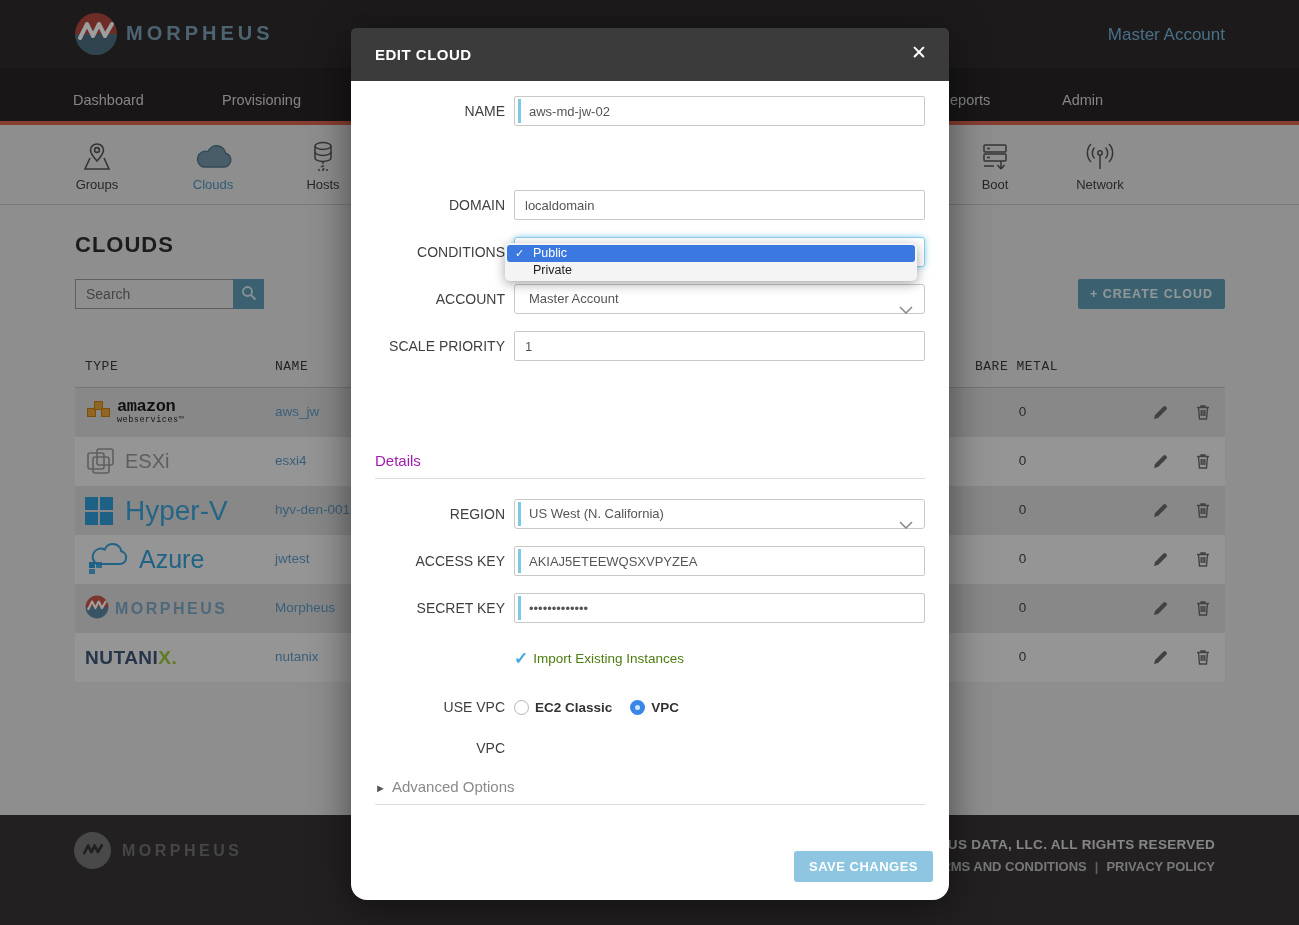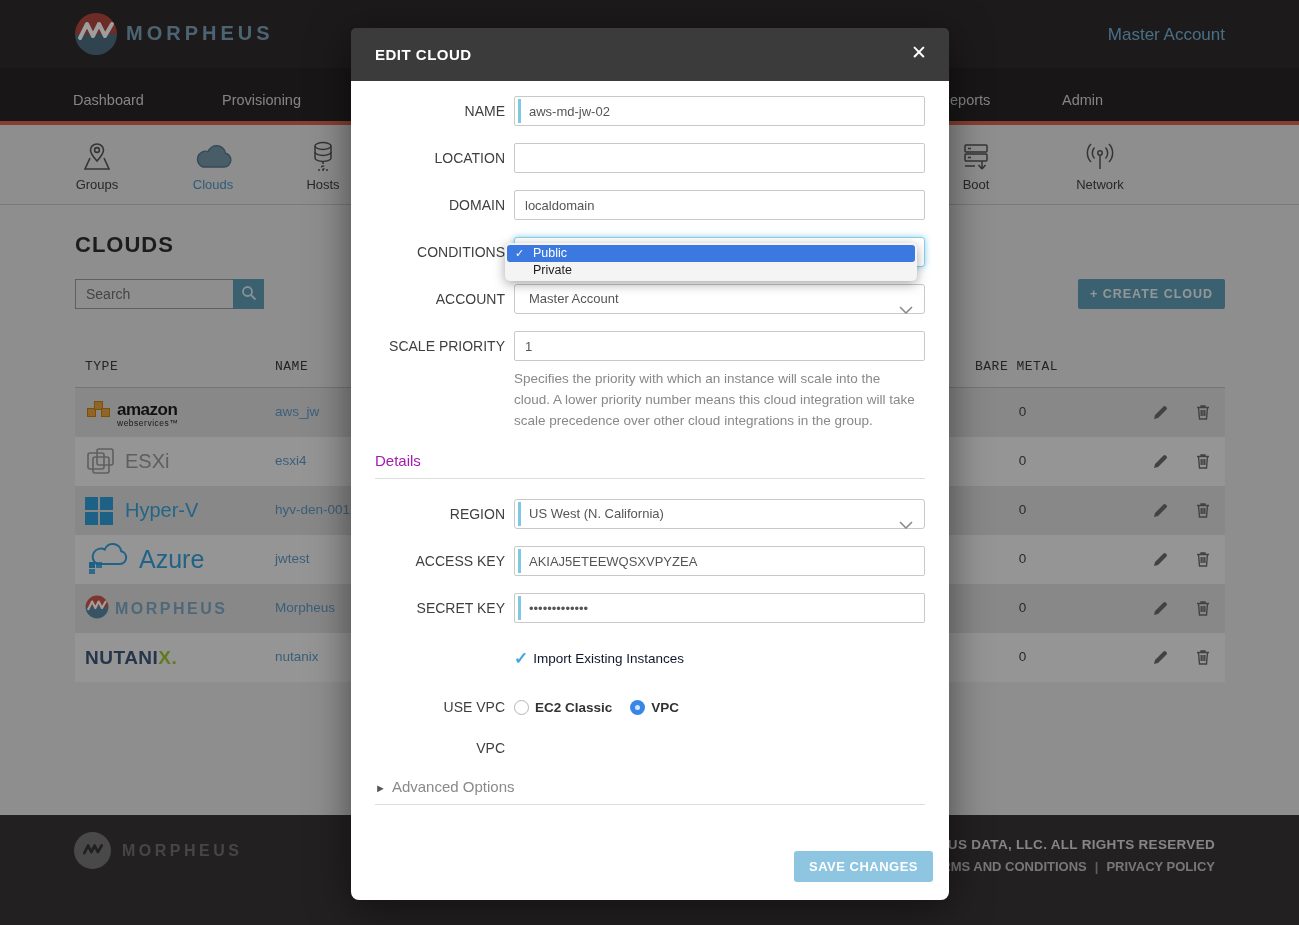--- a/index.html
+++ b/index.html
@@ -37,29 +37,29 @@
   .th { position:absolute; top:9px; font-size:13px; letter-spacing:.5px; color:#3a3a3a; }
   .trow { position:relative; height:49px; background:#f0f0f0; }
   .trow.stripe { background:#dcdcdc; }
   .cell-type { position:absolute; left:10px; top:0; height:49px; display:flex; align-items:center; }
   .cell-name { position:absolute; left:200px; top:16px; font-size:13.5px; color:#5f9ac4; cursor:pointer; }
   .cell-bm { position:absolute; left:900px; top:16px; width:95px; text-align:center; font-size:13.5px; color:#444; }
   .row-act { position:absolute; top:14px; width:20px; height:20px; cursor:pointer; display:flex; align-items:center; justify-content:center; }
   .act-edit { left:1075px; } .act-del { left:1118px; }
 
   
-  .aws-logo { display:flex; align-items:flex-end; }
+  .aws-logo { display:flex; align-items:flex-start;font-family:Liberation Mono, monospace; }
   .aws-cubes { position:relative; width:30px; height:30px; margin-right:2px; }
   .aws-cubes i { position:absolute; background:#e8a33d; border:1px solid #c7820f; }
   .aws-txt1 { font-size:17px; font-weight:bold; color:#1c1c1c; line-height:17px; letter-spacing:-.5px; }
   .aws-txt2 { font-size:8.5px; color:#2a2a2a; letter-spacing:.5px; }
   .esxi-logo { display:flex; align-items:center; color:#9a9a9a; }
   .esxi-txt { font-size:20px; margin-left:8px; }
   .hyperv-logo { display:flex; align-items:center; color:#3aa4d9; }
-  .hyperv-txt { font-size:20px; font-weight:300; margin-left:12px; }
+  .hyperv-txt { font-size:28px; font-weight:300; margin-left:12px; }
   .winpane { display:grid; grid-template-columns:13px 13px; grid-template-rows:13px 13px; gap:2px; }
   .winpane i { background:#2f9fd8; }
   .azure-logo { display:flex; align-items:center; color:#35a0d8; }
   .azure-txt { font-size:25px; font-weight:300; margin-left:10px; }
   .morph-logo { display:flex; align-items:center; }
   .morph-txt { font-size:16px; font-weight:bold; letter-spacing:2.5px; color:#7fa9c4; margin-left:6px; }
   .nutanix-logo { font-size:19px; font-weight:800; color:#3e5677; letter-spacing:.5px; display:flex; align-items:center; }
   .nutanix-x { color:#a0c63c; } .nutanix-dot { color:#a0c63c; }
 
   
@@ -67,21 +67,21 @@
   .foot-logo { position:absolute; left:74px; top:17px; width:37px; height:37px; border-radius:50%; background:#777; display:flex; align-items:center; justify-content:center; }
   .foot-brand { position:absolute; left:122px; top:27px; font-size:16px; font-weight:bold; letter-spacing:3.5px; color:#717171; }
   .foot-right { position:absolute; right:84px; top:22px; text-align:right; }
   .foot-line1 { font-size:13.5px; font-weight:bold; color:#d8d8d8; letter-spacing:.3px; }
   .foot-line2 { margin-top:7px; font-size:13px; font-weight:bold; color:#c0c0c0; }
   .foot-line2 span { cursor:pointer; }
   .foot-sep { margin:0 8px; color:#9a9a9a; }
 
   
   .overlay { position:absolute; left:0; top:0; width:1299px; height:925px; background:rgba(0,0,0,.38); z-index:50; }
-  .modal { position:absolute; left:351px; top:28px; width:598px; height:872px; background:#fff; border-radius:8px; box-shadow:0 8px 40px rgba(0,0,0,.5); z-index:100; }
+  .modal { position:absolute; left:351px; top:28px; width:598px; height:872px; background:#fff; border-radius:16px; box-shadow:0 8px 40px rgba(0,0,0,.5); z-index:100; }
   .modal-head { position:relative; height:53px; background:#3b3b3b; border-radius:5px 5px 0 0; }
   .modal-title { position:absolute; left:24px; top:18px; font-size:15px; font-weight:bold; letter-spacing:.5px; color:#fff; }
   .modal-close { position:absolute; right:22px; top:15px; font-size:19px; color:#fff; cursor:pointer; line-height:1; }
 
   .mrow { position:absolute; left:0; width:598px; height:30px; display:flex; }
   .mlabel { width:154px; text-align:right; line-height:30px; font-size:14px; color:#3f3f3f; }
   .mfield { margin-left:9px; width:411px; position:relative; }
   .tin { width:411px; height:30px; border:1px solid #c9c9c9; border-radius:2px; font-size:13px; color:#555; padding:0 10px 0 14px; font-family:"Liberation Sans",sans-serif; background:#fff; }
   .tin.nobar { padding-left:10px; }
   .bluebar { position:absolute; left:4px; top:3px; bottom:3px; width:3px; background:#7ec8e3; z-index:2; }
@@ -94,21 +94,21 @@
   .hr { position:absolute; left:24px; right:24px; height:1px; background:#ddd; }
 
   
   .dd-menu { position:absolute; left:154px; top:215px; width:412px; background:#f4f4f4; border-radius:5px; box-shadow:0 3px 12px rgba(0,0,0,.35); z-index:110; padding:2px; }
   .dd-opt { height:17px; line-height:17px; font-size:12.5px; color:#1d1d1d; border-radius:3px; padding-left:26px; position:relative; cursor:pointer; }
   .dd-opt.sel-opt { background:#3b78e0; color:#fff; }
   .dd-check { position:absolute; left:8px; top:0; font-size:11px; }
 
   .chk-row { position:absolute; left:163px; display:flex; align-items:center; }
   .chk-mark { color:#45a7e0; font-size:17px; font-weight:bold; margin-right:5px; }
-  .chk-lbl { font-size:13.5px; color:#0f172a; }
+  .chk-lbl { font-size:13.5px; color:#4d7c0f; }
 
   .radio { width:15px; height:15px; border-radius:50%; border:1px solid #b5b5b5; background:#fff; display:inline-block; vertical-align:middle; cursor:pointer; }
   .radio.on { border:none; background:#3a86e8; position:relative; }
   .radio.on::after { content:""; position:absolute; left:5px; top:5px; width:5px; height:5px; border-radius:50%; background:#cfe6ff; }
   .radio-lbl { font-size:13.5px; font-weight:bold; color:#333; margin:0 18px 0 6px; vertical-align:middle; }
 
   .adv-row { position:absolute; left:24px; font-size:15px; color:#8a8a8a; cursor:pointer; }
   .adv-arrow { font-size:11px; color:#555; margin-right:6px; }
 
   .save-btn { position:absolute; left:443px; top:823px; width:139px; height:31px; background:#8ec6e2; border:none; border-radius:3px; color:#fff; font-size:13px; font-weight:bold; letter-spacing:.5px; cursor:pointer; font-family:"Liberation Sans",sans-serif; }
@@ -168,21 +168,21 @@
       <div class="icn">
         <svg width="26" height="34" viewBox="0 0 26 34" fill="none" stroke="#555" stroke-width="1.5">
           <ellipse cx="13" cy="6" rx="8" ry="3.4"></ellipse>
           <path d="M5 6 v12 c0 1.9 3.6 3.4 8 3.4 s8 -1.5 8 -3.4 V6"></path>
           <path d="M5 12 c0 1.9 3.6 3.4 8 3.4 s8 -1.5 8 -3.4"></path>
           <path d="M13 22 v4 M8 30 h10 M13 26 a1.6 1.6 0 1 0 0 3.2 a1.6 1.6 0 1 0 0 -3.2" stroke-dasharray="2 2"></path>
         </svg>
       </div>
       <div class="lbl">Hosts</div>
     </div>
-    <div class="subnav-item" style="left:921px">
+    <div class="subnav-item" style="left:940px">
       <div class="icn">
         <svg width="30" height="32" viewBox="0 0 30 32" fill="none" stroke="#555" stroke-width="1.5">
           <rect x="4" y="4" width="22" height="7" rx="1"></rect>
           <rect x="4" y="13" width="22" height="7" rx="1"></rect>
           <path d="M4 25 h10"></path>
           <path d="M21 28 v-8 M21 20 l-3.5 4 M21 20 l3.5 4" transform="rotate(180 21 24)"></path>
           <path d="M7 7.5 h3 M7 16.5 h3"></path>
         </svg>
       </div>
       <div class="lbl">Boot</div>
@@ -416,26 +416,20 @@
     </div>
 
     <div class="mrow" style="top:68px">
       <div class="mlabel">NAME</div>
       <div class="mfield">
         <div class="bluebar"></div>
         <input class="tin" type="text" value="aws-md-jw-02" style="">
       </div>
     </div>
 
-    <div class="mrow" style="top:115px">
-      <div class="mlabel">LOCATION</div>
-      <div class="mfield">
-        <input class="tin nobar" type="text" style="">
-      </div>
-    </div>
 
     <div class="mrow" style="top:162px">
       <div class="mlabel">DOMAIN</div>
       <div class="mfield">
         <input class="tin nobar" type="text" value="localdomain" style="">
       </div>
     </div>
 
     <div class="mrow" style="top:209px">
       <div class="mlabel">CONDITIONS</div>
@@ -470,21 +464,20 @@
       </div>
     </div>
 
     <div class="mrow" style="top:303px">
       <div class="mlabel">SCALE PRIORITY</div>
       <div class="mfield">
         <input class="tin nobar" type="text" value="1" style="">
       </div>
     </div>
 
-    <div class="help-text">Specifies the priority with which an instance will scale into the cloud. A lower priority number means this cloud integration will take scale precedence over other cloud integrations in the group.</div>
 
     <div class="section-h" style="top:424px">Details</div>
     <div class="hr" style="top:450px"></div>
 
     <div class="mrow" style="top:471px">
       <div class="mlabel">REGION</div>
       <div class="mfield">
         <div class="bluebar"></div>
         <div class="sel">
           <span>US West (N. California)</span>

